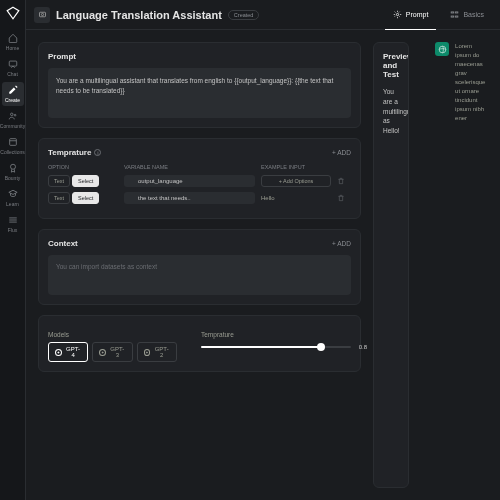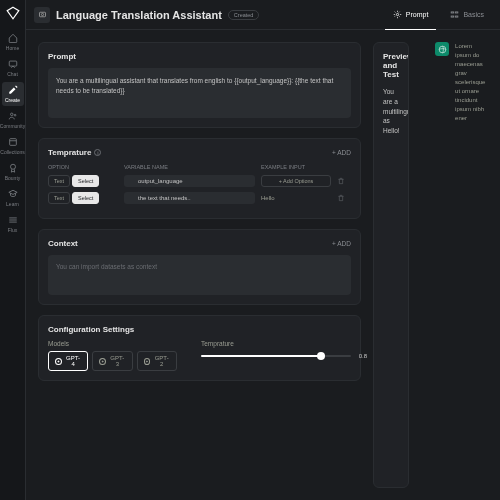--- a/index.html
+++ b/index.html
@@ -341,21 +341,20 @@
 
       <div class="card">
         <div class="card-head">
           <div class="card-title">Context</div>
           <div class="add-btn">+ ADD</div>
         </div>
         <div class="ctx-box">You can import datasets as context</div>
       </div>
 
       <div class="card">
-        <div class="card-title">Configuration Settings</div>
         <div class="cfg-row">
           <div class="cfg-col">
             <div class="cfg-label">Models</div>
             <div class="models">
               <button class="model-btn sel">
                   <span class="model-ico">✦</span>
                   <span>GPT-4</span>
                 </button>
               <button class="model-btn">
                   <span class="model-ico">✦</span>

